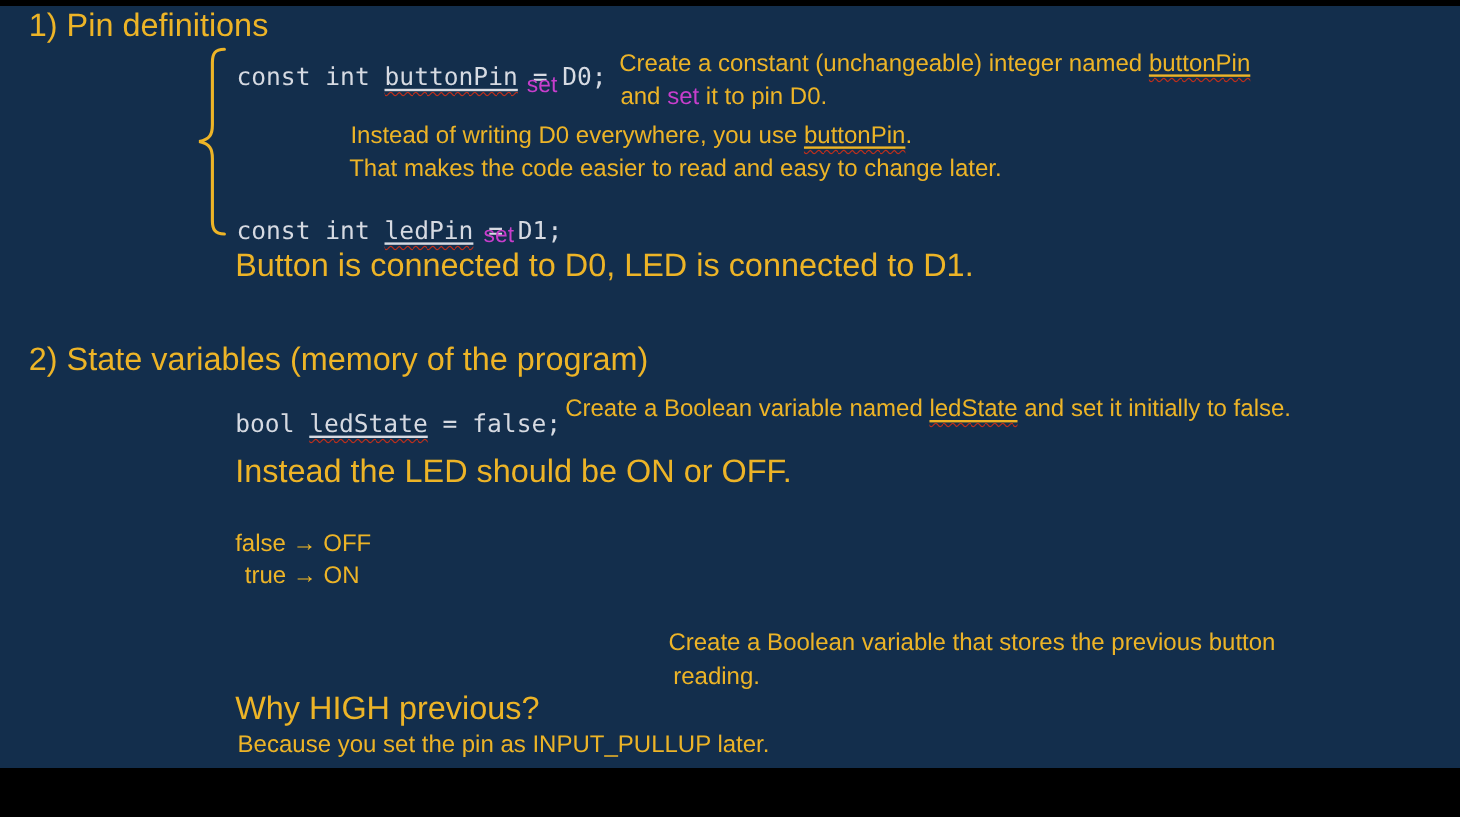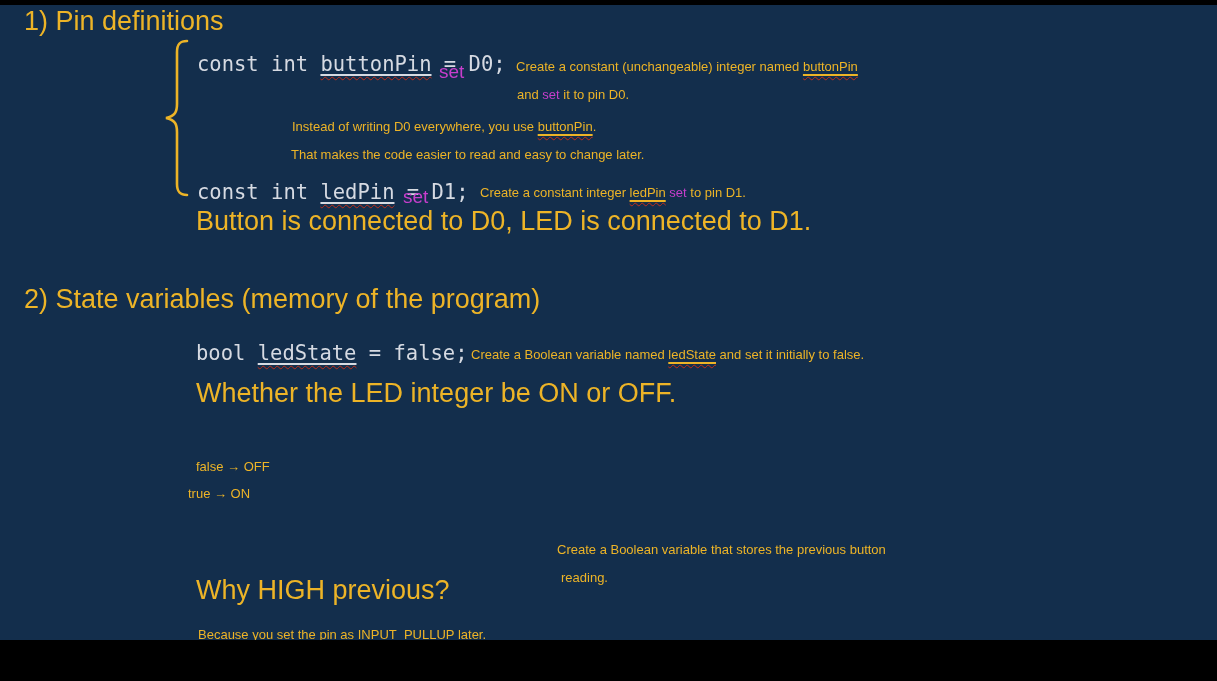--- a/index.html
+++ b/index.html
@@ -5,21 +5,21 @@
   html,body { margin:0; padding:0; background:#000; }
   #slide {
     position:relative; width:1217px; height:640px;
     background:#132e4c; overflow:hidden;
     font-family:"Liberation Sans", sans-serif;
   }
   .topbar { position:absolute; left:0; top:0; width:1217px; height:5px; background:#000; }
 
   .h    { position:absolute; margin:0; color:#edb427; font-size:27px; font-weight:400; white-space:pre; }
   .big  { position:absolute; color:#edb427; font-size:27px; white-space:pre;text-align:center; }
-  .ann  { position:absolute; color:#edb427; font-size:13px; white-space:pre;margin-top:17px; }
+  .ann  { position:absolute; color:#edb427; font-size:20px; white-space:pre; }
   .code { position:absolute; color:#d6dae2; font-size:20.5px; white-space:pre;
           font-family:"DejaVu Sans Mono","Liberation Mono",monospace;margin-top:13px; }
   .set  { position:absolute; color:#c73ecc; font-size:19px; white-space:pre; }
   .mag  { color:#c73ecc; }
 
   
   .un { text-decoration-line:underline; text-decoration-thickness:1.5px; text-underline-offset:3px; }
   .sq { text-decoration-line:underline; text-decoration-style:wavy;
         text-decoration-color:#bf2e1a; text-decoration-thickness:1px; text-underline-offset:5px; }
 
@@ -44,34 +44,33 @@
   <div class="ann" style="left:516px; top:42px"><span>Create a constant (unchangeable) integer named </span><span class="un"><span class="sq">buttonPin</span></span></div>
   <div class="ann" style="left:517px; top:70px"><span>and </span><span class="mag">set</span><span> it to pin D0.</span></div>
 
   <div class="ann" style="left:292px; top:102px"><span>Instead of writing D0 everywhere, you use </span><span class="un"><span class="sq">buttonPin</span></span><span>.</span></div>
   <div class="ann" style="left:291px; top:130px">That makes the code easier to read and easy to change later.</div>
 
   <div class="code" style="left:197px; top:167px"><span>const int </span><span class="un"><span class="sq">ledPin</span></span><span> = D1;</span></div>
 
   <div class="set" style="left:403px; top:186px">set</div>
 
-  <div class="ann" style="left:480px; top:168px"><span>Create a constant integer </span><span class="un"><span class="sq">ledPin</span></span><span> </span><span class="mag">set</span><span> to pin D1.</span></div>
 
   <div class="big" style="left:196px; top:206px">Button is connected to D0, LED is connected to D1.</div>
 
   <h1 class="h" style="left:24px; top:284px">2) State variables (memory of the program)</h1>
 
   <div class="code" style="left:196px; top:328px"><span>bool </span><span class="un"><span class="sq">ledState</span></span><span> = false;</span></div>
 
   <div class="ann" style="left:471px; top:330px"><span>Create a Boolean variable named </span><span class="un"><span class="sq">ledState</span></span><span> and set it initially to false.</span></div>
 
-  <div class="big" style="left:196px; top:378px">Whether the LED integer be ON or OFF.</div>
+  <div class="big" style="left:196px; top:378px">Instead the LED should be ON or OFF.</div>
 
   <div class="ann" style="left:196px; top:442px">false → OFF</div>
-  <div class="ann" style="left:188px; top:469px">true → ON</div>
+  <div class="ann" style="left:204px; top:469px">true → ON</div>
 
 
   <div class="ann" style="left:557px; top:525px">Create a Boolean variable that stores the previous button</div>
   <div class="ann" style="left:561px; top:553px">reading.</div>
 
   <div class="big" style="left:196px; top:575px">Why HIGH previous?</div>
 
   <div class="ann" style="left:198px; top:610px">Because you set the pin as INPUT_PULLUP later.</div>
 </div>
 

